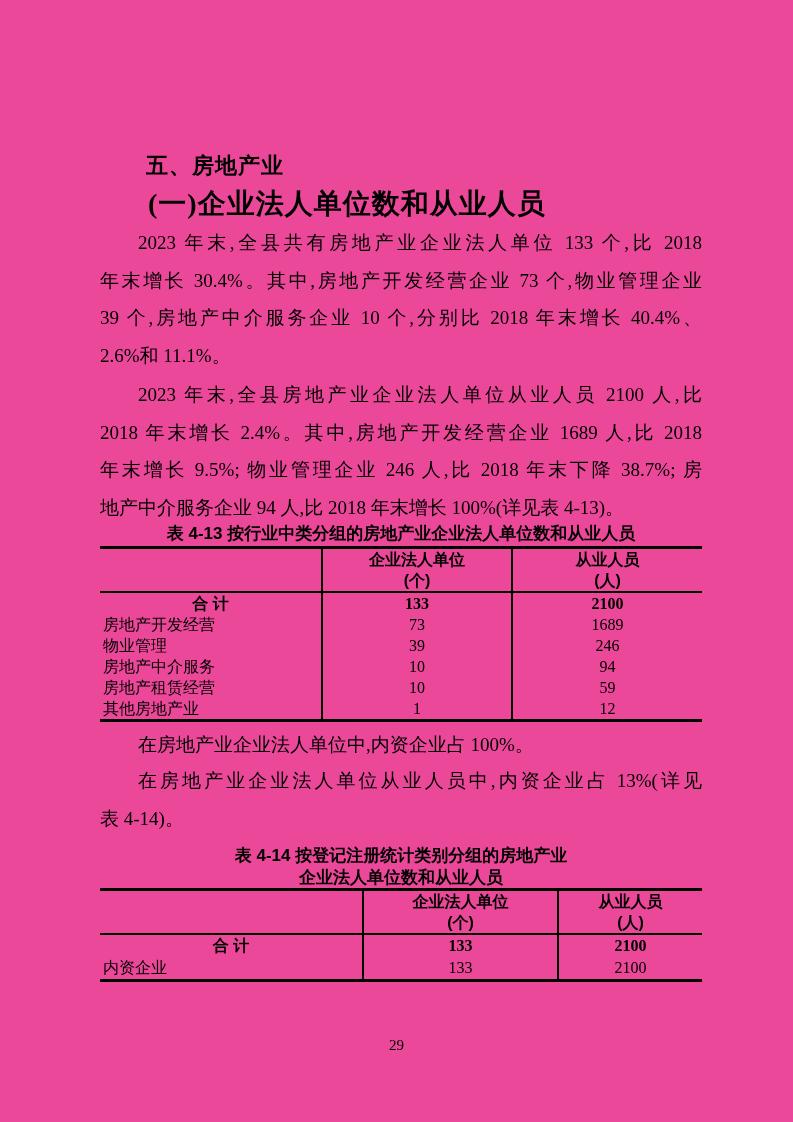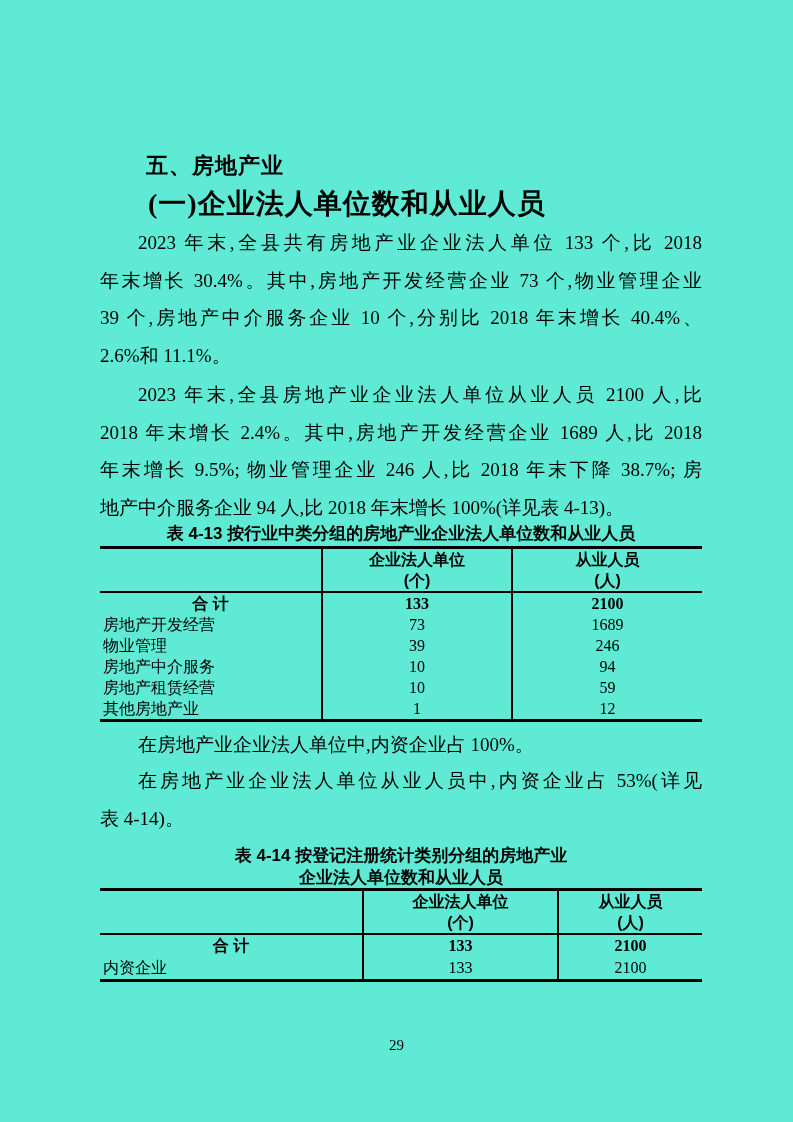--- a/index.html
+++ b/index.html
@@ -4,21 +4,21 @@
 <style>
   * { margin: 0; padding: 0; box-sizing: border-box; }
   html, body { background: #ffffff; }
   body {
     width: 793px; height: 1122px;
     position: relative;
     color: #000000;
     font-family: "Liberation Serif", "DejaVu Serif", serif;
     overflow: hidden;
   }
-  .page { position: absolute; left: 0; top: 0; width: 793px; height: 1122px; background: #5eead4; }
+  .page { position: absolute; left: 0; top: 0; width: 793px; height: 1122px; background: #ec4899; }
 
   
   .h-section {
     position: absolute; left: 100px; top: 152px; width: 602px;
     font-family: "Liberation Sans", "DejaVu Sans", sans-serif;
     font-size: 22px; font-weight: bold; line-height: 28px;
     text-indent: 46px; letter-spacing: 1px;
   }
   .h-subsection {
     position: absolute; left: 100px; top: 189px; width: 602px;
@@ -150,21 +150,21 @@
         <td class="num vsep">12</td>
       </tr>
     </tbody>
   </table>
 
   <div class="para p3">
     <div class="bline first">在房地产业企业法人单位中,内资企业占 100%。</div>
   </div>
 
   <div class="para p4">
-    <div class="bline first j">在房地产业企业法人单位从业人员中,内资企业占 53%(详见</div>
+    <div class="bline first j">在房地产业企业法人单位从业人员中,内资企业占 13%(详见</div>
     <div class="bline">表 4-14)。</div>
   </div>
 
   <div class="tcap cap14">
     <div>表 4-14   按登记注册统计类别分组的房地产业</div>
     <div>企业法人单位数和从业人员</div>
   </div>
 
   <table class="stat t14">
     <colgroup>

